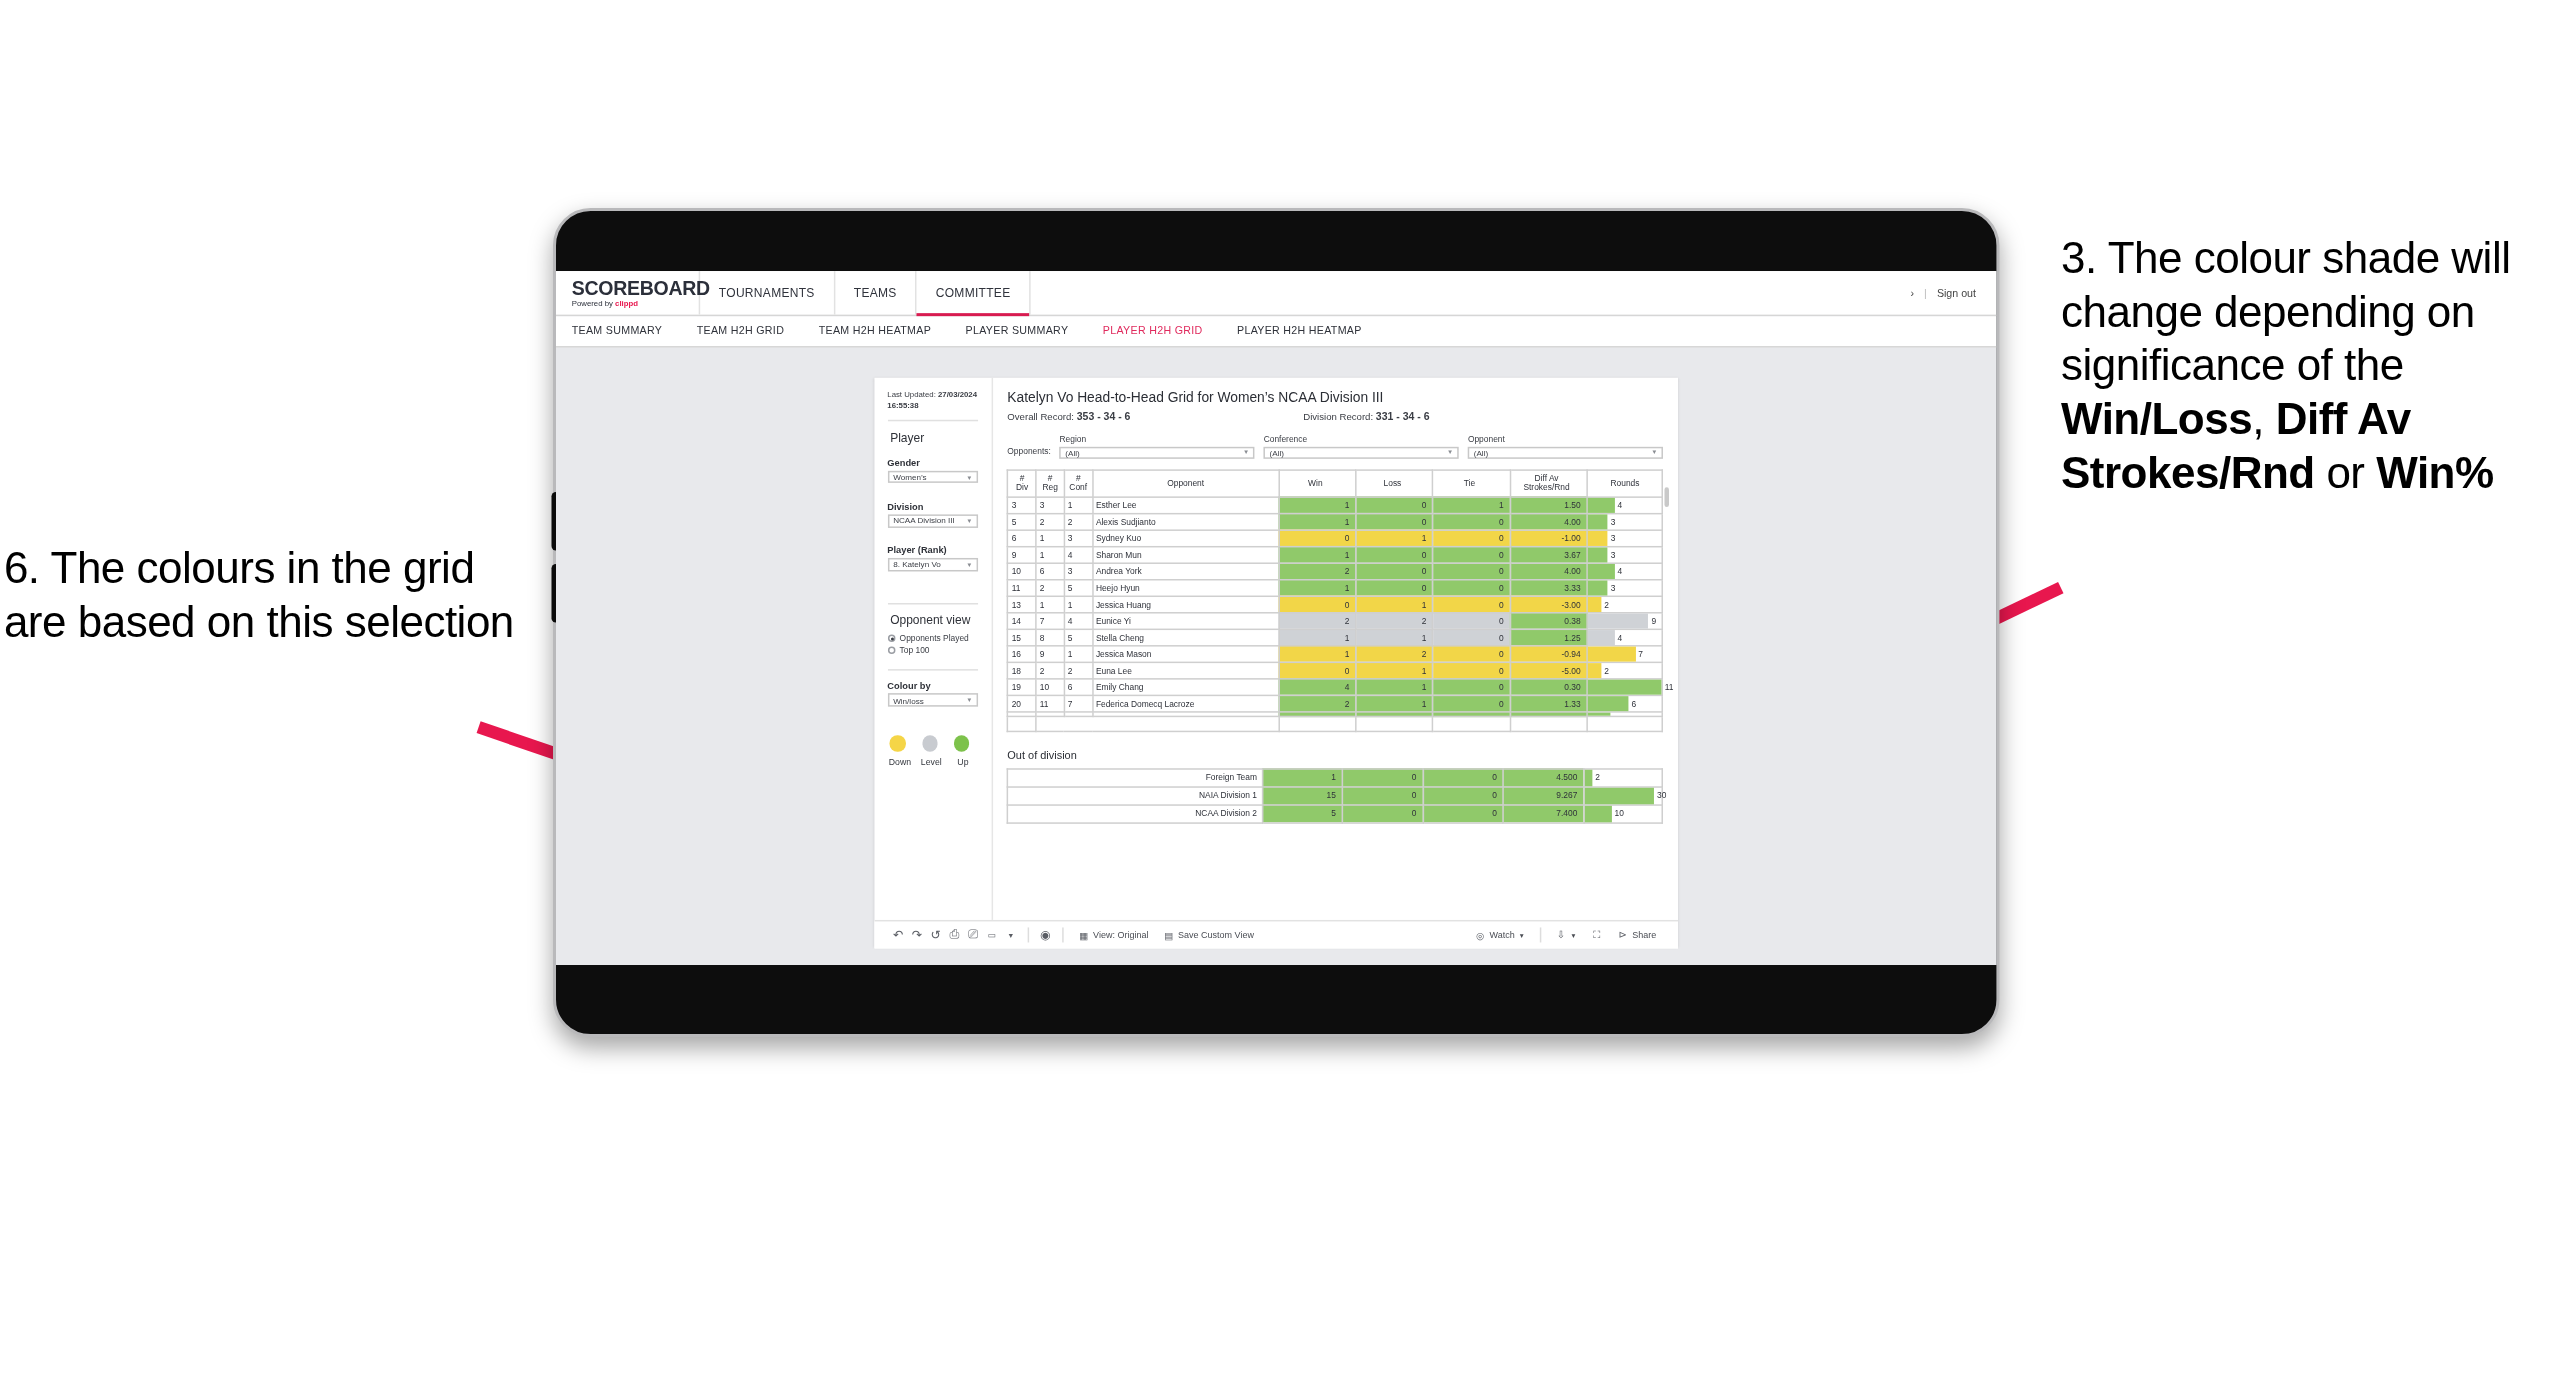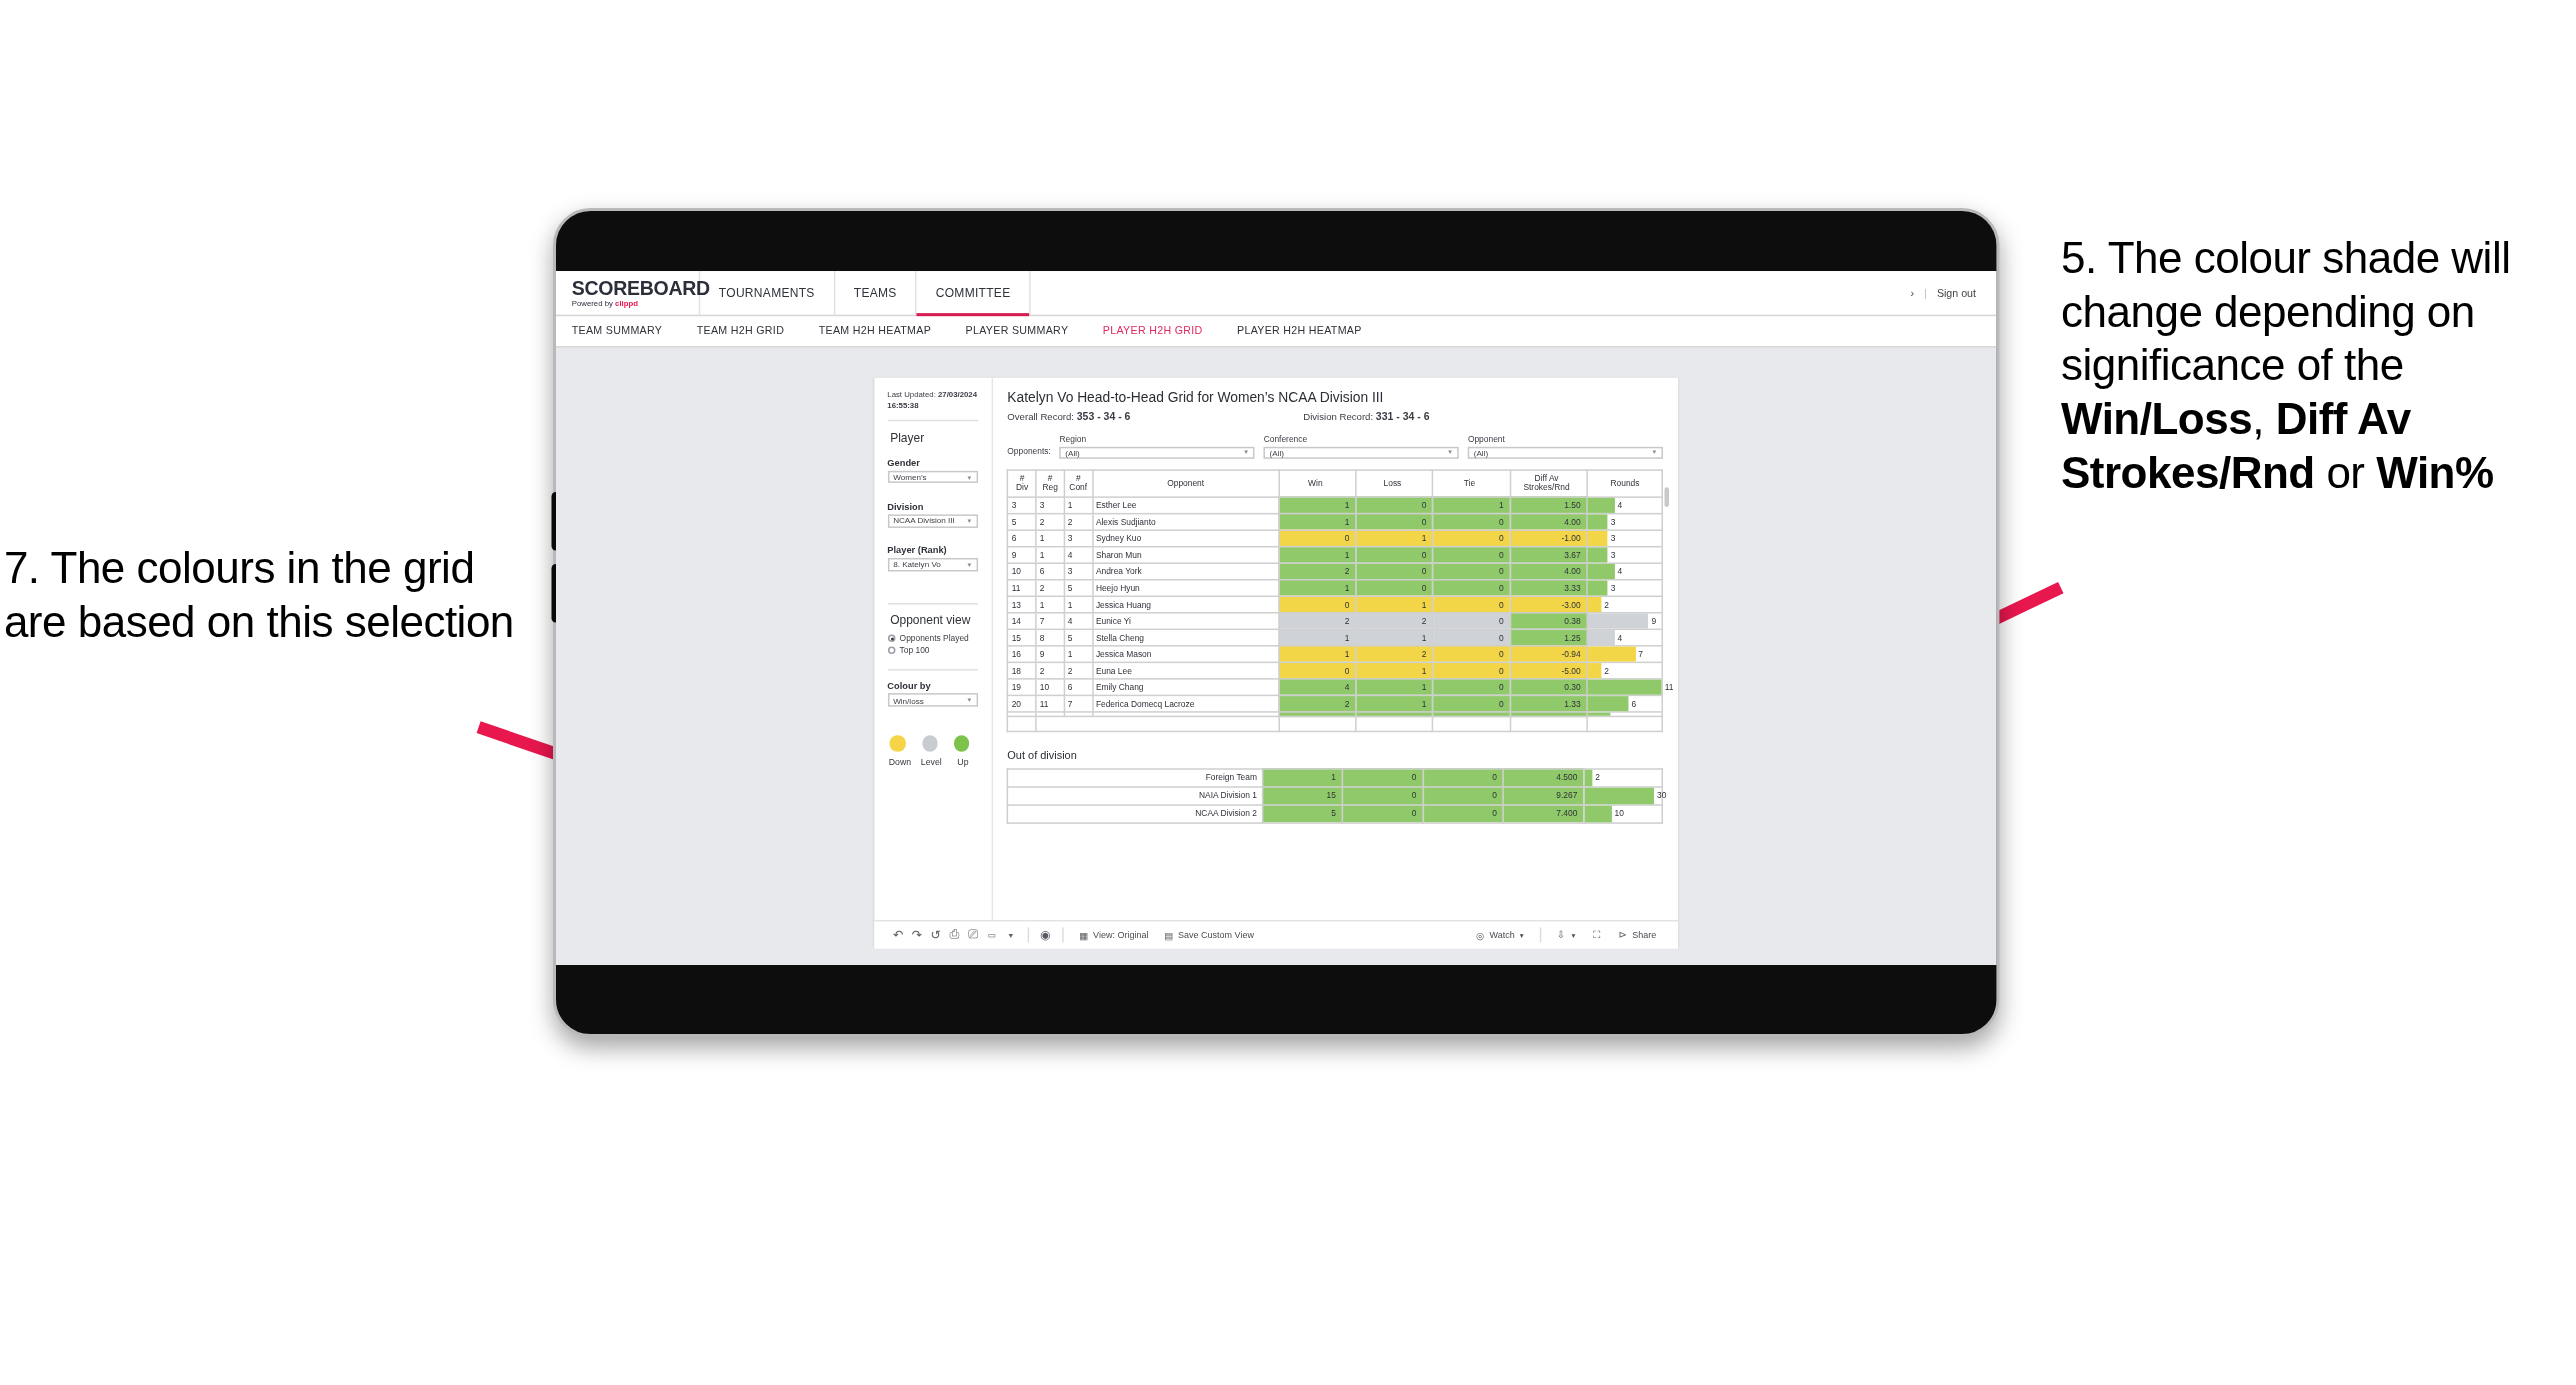--- a/index.html
+++ b/index.html
@@ -200,24 +200,24 @@
 <svg class="arrow-svg" viewBox="0 0 2675 1439">
   <defs>
     <marker id="ah" markerWidth="5" markerHeight="5" refX="1.6" refY="2.5" orient="auto">
       <path d="M0,0 L5,2.5 L0,5 Z" fill="#e8174e"></path>
     </marker>
   </defs>
   <line x1="497" y1="755" x2="853" y2="877" stroke="#e8174e" stroke-width="13" marker-end="url(#ah)"></line>
   <line x1="2140" y1="610" x2="1765" y2="790" stroke="#e8174e" stroke-width="13" marker-end="url(#ah)"></line>
 </svg>
 
-<div class="annot" id="annot-left">7. The colours in the grid are based on this selection</div>
+<div class="annot" id="annot-left">6. The colours in the grid are based on this selection</div>
 
 <div class="annot" id="annot-right">
-  <span>5. The colour shade will change depending on significance of the </span><b>Win/Loss</b><span>, </span><b>Diff Av Strokes/Rnd</b><span> or </span><b>Win%</b>
+  <span>3. The colour shade will change depending on significance of the </span><b>Win/Loss</b><span>, </span><b>Diff Av Strokes/Rnd</b><span> or </span><b>Win%</b>
 </div>
 
 <div id="tablet">
   <div class="tablet-shell"></div>
   <div class="frontcam"></div>
   <div class="cam2"></div>
   <div class="cam3"></div>
 
   <div class="screen">
 

